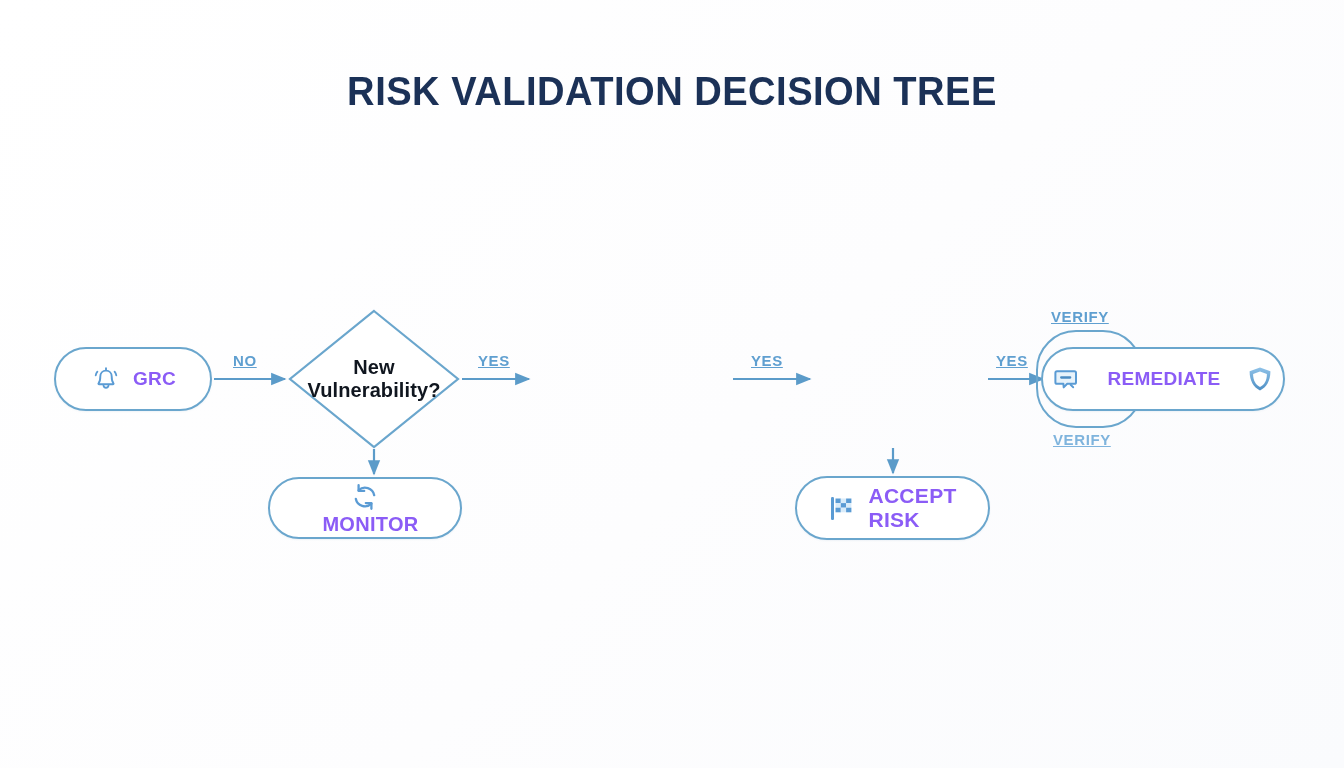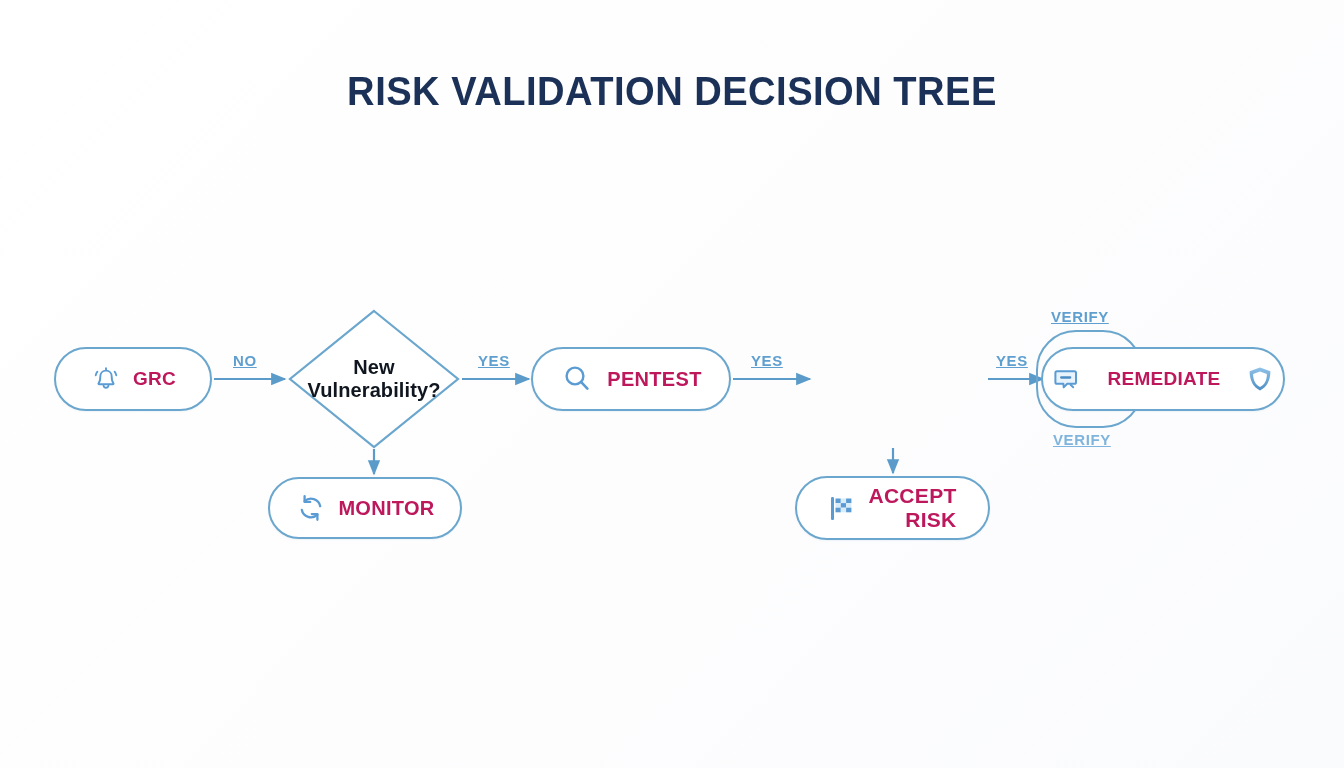--- a/index.html
+++ b/index.html
@@ -54,37 +54,37 @@
     border: 2px solid #6aa6cd;
     border-radius: 44px;
     display: flex;
     align-items: center;
     justify-content: center;
     box-shadow: 0 1px 2px rgba(60,110,160,0.07);
   }
   .node .label {
     font-family: "Liberation Sans", sans-serif;
     font-weight: bold;
-    color: #be185d;
+    color: #8b5cf6;
     letter-spacing: 0.3px;
     line-height: 1.15;
-    text-align: right;
+    text-align: left;
     white-space: pre-line;
   }
   .node .ic {
     display: inline-flex;
     align-items: center;
     justify-content: center;
     flex: 0 0 auto;
   }
 
   
   #node-grc       { left: 54px;   top: 347px; width: 158px; height: 64px; }
   #node-pentest   { left: 531px;  top: 347px; width: 200px; height: 64px; }
-  #node-monitor   { left: 268px;  top: 477px; width: 194px; height: 62px; }
+  #node-monitor   { left: 268px;  top: 477px; width: 194px; height: 62px; flex-direction: column; }
   #node-accept    { left: 795px;  top: 476px; width: 195px; height: 64px; }
   #node-remediate { left: 1041px; top: 347px; width: 244px; height: 64px;
                     border-radius: 34px; z-index: 3; }
   
   #loop-shell {
     position: absolute;
     left: 1036px; top: 330px;
     width: 107px; height: 98px;
     box-sizing: border-box;
     border: 2px solid #6aa6cd;
@@ -204,29 +204,20 @@
       <svg width="32" height="32" viewBox="0 0 32 32" xmlns="http://www.w3.org/2000/svg">
         <path d="M25.2 14.2A9.3 9.3 0 0 0 9.6 9.3" fill="none" stroke="#5a9bd4" stroke-width="2.3" stroke-linecap="round"></path>
         <path d="M6.8 17.8a9.3 9.3 0 0 0 15.6 4.9" fill="none" stroke="#5a9bd4" stroke-width="2.3" stroke-linecap="round"></path>
         <path d="M9.6 4.2 L9.6 9.9 L15.2 9.9" fill="none" stroke="#5a9bd4" stroke-width="2.3" stroke-linecap="round" stroke-linejoin="round"></path>
         <path d="M22.4 27.8 L22.4 22.1 L16.8 22.1" fill="none" stroke="#5a9bd4" stroke-width="2.3" stroke-linecap="round" stroke-linejoin="round"></path>
       </svg>
     </span>
     <span class="label">MONITOR</span>
   </div>
 
-  <div class="node" id="node-pentest">
-    <span class="ic">
-      <svg width="34" height="34" viewBox="0 0 34 34" xmlns="http://www.w3.org/2000/svg">
-        <circle cx="15" cy="14" r="8.4" fill="none" stroke="#5a9bd4" stroke-width="2.4"></circle>
-        <path d="M21.2 20.2 L27.4 26.6" stroke="#5a9bd4" stroke-width="2.6" stroke-linecap="round"></path>
-      </svg>
-    </span>
-    <span class="label">PENTEST</span>
-  </div>
 
 
   <div class="node" id="node-accept">
     <span class="ic">
       <svg width="30" height="32" viewBox="0 0 30 32" xmlns="http://www.w3.org/2000/svg">
         <rect x="3" y="5" width="3" height="23" rx="1.2" fill="#5a9bd4"></rect>
         <g>
           <rect x="7.5" y="6.5" width="5.3" height="4.6" fill="#5a9bd4"></rect>
           <rect x="12.8" y="6.5" width="5.3" height="4.6" fill="#d9ecfa"></rect>
           <rect x="18.1" y="6.5" width="5.3" height="4.6" fill="#5a9bd4"></rect>

